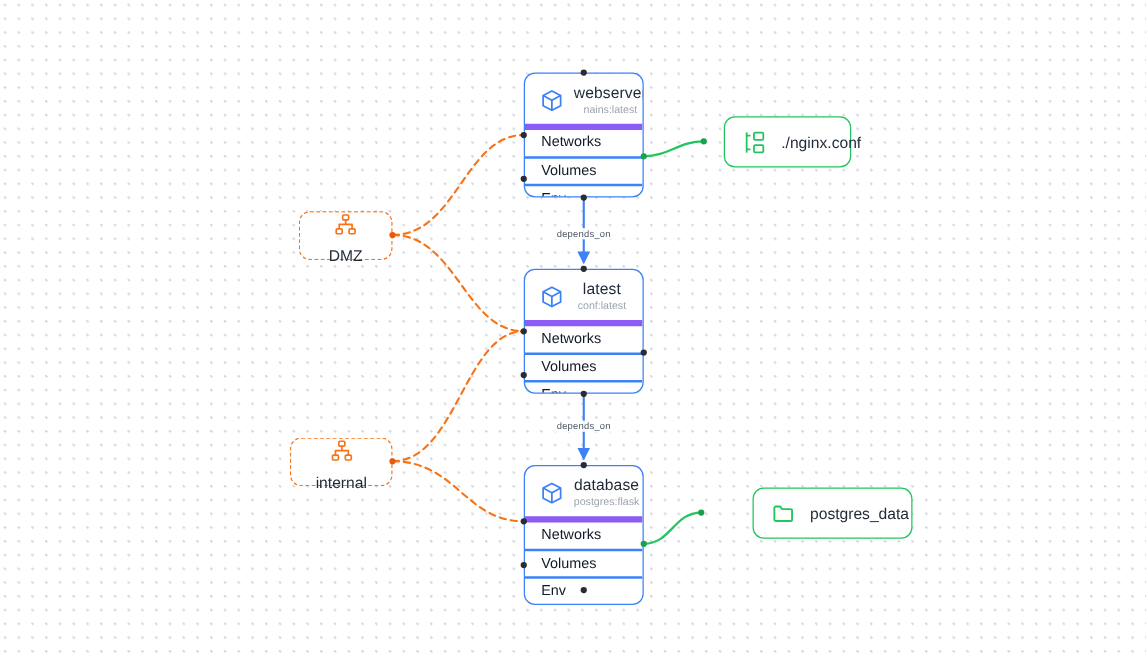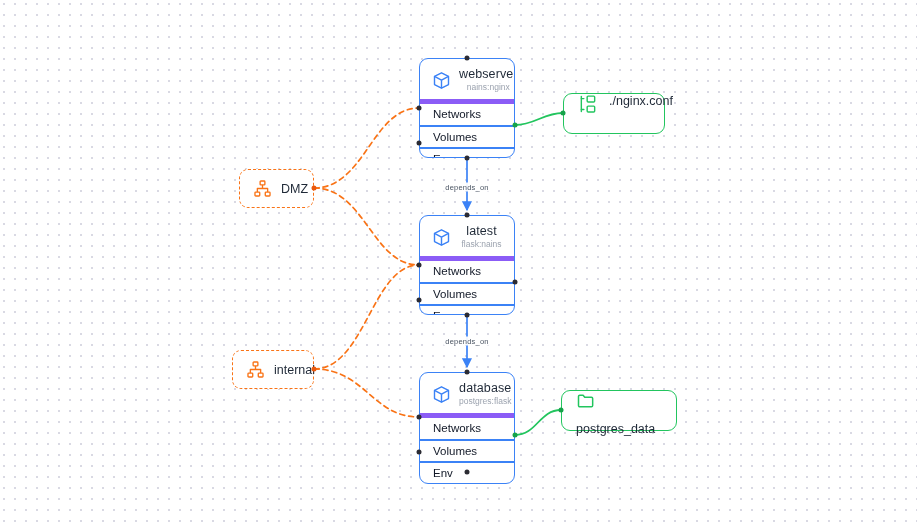--- a/index.html
+++ b/index.html
@@ -80,38 +80,40 @@
   .network-node {
     position: absolute;
     box-sizing: border-box;
     display: flex;
     align-items: center;
     gap: 9px;
     padding: 0 13px;
     background: #ffffff;
     border: 1.8px dashed #f97316;
     border-radius: 9px;
+    flex-direction: column;
   }
   .net-label {
     font-size: 12.5px;
     color: #1f2937;
   }
   .net-icon { width: 19px; height: 19px; display:block; flex:0 0 19px; }
 
   
   .res-node {
     position: absolute;
     box-sizing: border-box;
     display: flex;
-    align-items: flex-start;
+    align-items: center;
     gap: 11px;
     padding: 0 14px;
     background: #ffffff;
     border: 1.6px solid #22c55e;
     border-radius: 9px;
+    margin-left: 16px;
   }
   .res-label {
     font-size: 12.5px;
     color: #1f2937;
   }
   .res-icon { width: 20px; height: 20px; display:block; flex:0 0 20px; }
 
   
   .handle {
     position: absolute;
@@ -170,21 +172,21 @@
 
   <div class="service-node" style="left:419px; top:58px; width:96px; height:100px;">
     <div class="svc-head">
       <svg class="svc-icon" viewBox="0 0 24 24" fill="none" stroke="#3b82f6" stroke-width="1.6" stroke-linejoin="round">
         <path d="M12 3.2 20 7.4v9.2L12 20.8 4 16.6V7.4z"></path>
         <path d="M4 7.4 12 11.6l8-4.2"></path>
         <path d="M12 11.6V20.8"></path>
       </svg>
       <div class="svc-titles">
         <div class="svc-name">webserver</div>
-        <div class="svc-image">nains:nginx</div>
+        <div class="svc-image">nains:latest</div>
       </div>
     </div>
     <div class="svc-row first">Networks</div>
     <div class="svc-row">Volumes</div>
     <div class="svc-row">Env</div>
   </div>
   <div class="handle" style="left:419px; top:108px;"></div>
   <div class="handle" style="left:419px; top:143px;"></div>
   <div class="handle green" style="left:515px; top:125px;"></div>
   <div class="handle" style="left:467px; top:58px;"></div>
@@ -192,21 +194,21 @@
 
   <div class="service-node" style="left:419px; top:215px; width:96px; height:100px;">
     <div class="svc-head">
       <svg class="svc-icon" viewBox="0 0 24 24" fill="none" stroke="#3b82f6" stroke-width="1.6" stroke-linejoin="round">
         <path d="M12 3.2 20 7.4v9.2L12 20.8 4 16.6V7.4z"></path>
         <path d="M4 7.4 12 11.6l8-4.2"></path>
         <path d="M12 11.6V20.8"></path>
       </svg>
       <div class="svc-titles">
         <div class="svc-name">latest</div>
-        <div class="svc-image">flask:nains</div>
+        <div class="svc-image">conf:latest</div>
       </div>
     </div>
     <div class="svc-row first">Networks</div>
     <div class="svc-row">Volumes</div>
     <div class="svc-row">Env</div>
   </div>
   <div class="handle" style="left:419px; top:265px;"></div>
   <div class="handle" style="left:419px; top:300px;"></div>
   <div class="handle" style="left:515px; top:282px;"></div>
   <div class="handle" style="left:467px; top:215px;"></div>
@@ -263,21 +265,21 @@
       <path d="M4 3v18"></path>
       <path d="M4 5.5h3"></path>
       <path d="M4 18.5h3"></path>
       <rect x="11" y="2.5" width="9" height="7" rx="1.2"></rect>
       <rect x="11" y="14.5" width="9" height="7" rx="1.2"></rect>
     </svg>
     <span class="res-label">./nginx.conf</span>
   </div>
   <div class="handle green" style="left:563px; top:113px;"></div>
 
-  <div class="res-node" style="left:561px; top:390px; width:116px; height:41px;flex-direction:column;">
+  <div class="res-node" style="left:586px; top:390px; width:128px; height:41px;">
     <svg class="res-icon" viewBox="0 0 24 24" fill="none" stroke="#22c55e" stroke-width="1.8" stroke-linejoin="round">
       <path d="M3 6.5a1.5 1.5 0 0 1 1.5-1.5h4l2 2.5h8A1.5 1.5 0 0 1 20 9v8.5a1.5 1.5 0 0 1-1.5 1.5h-14A1.5 1.5 0 0 1 3 17.5z"></path>
     </svg>
     <span class="res-label">postgres_data</span>
   </div>
   <div class="handle green" style="left:561px; top:410px;"></div>
 
 </div>
 
 </body></html>

